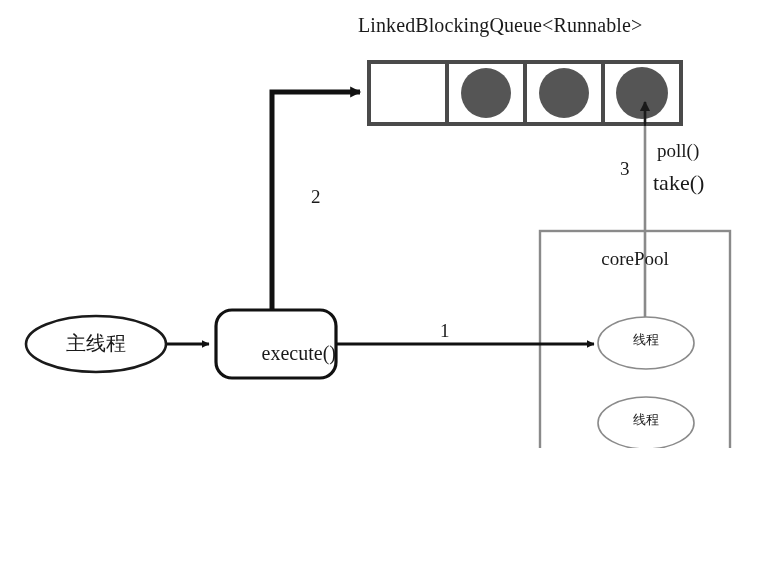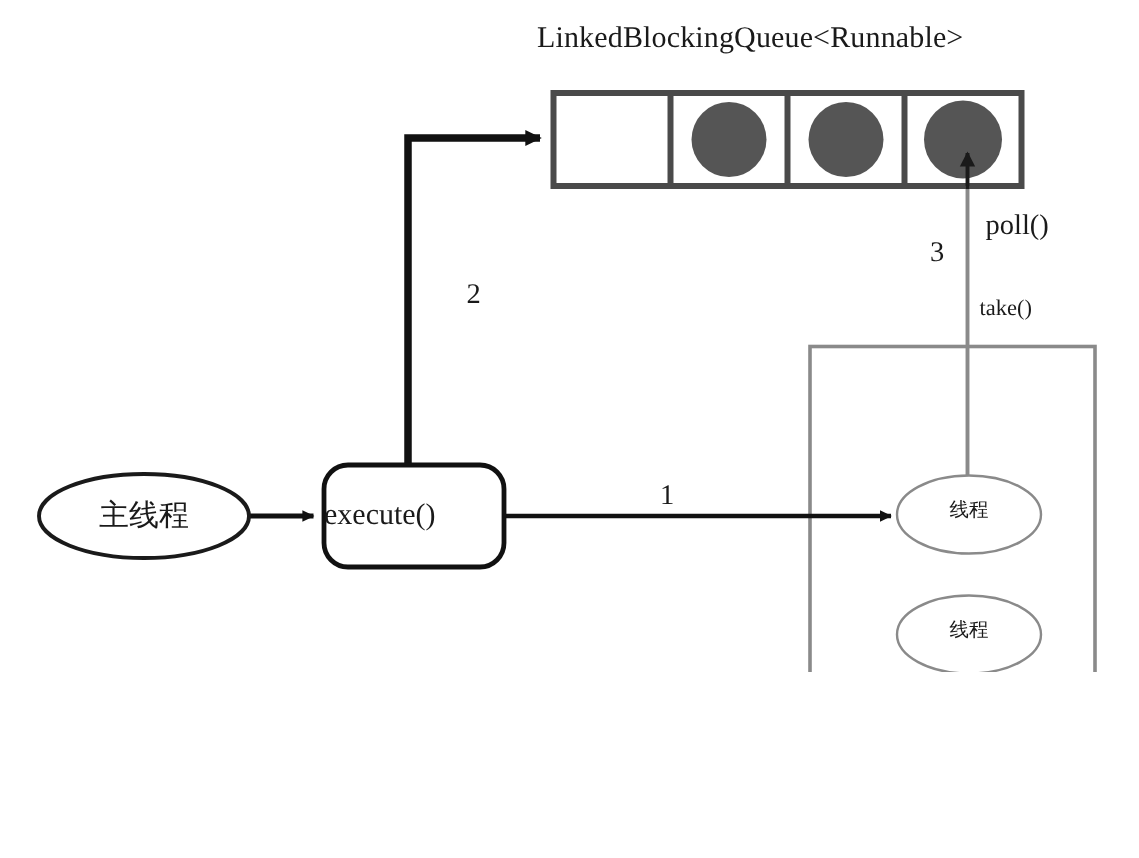--- a/index.html
+++ b/index.html
@@ -39,23 +39,23 @@
   #main-thread-label {
     left: 0px;
     top: 330px;
     width: 192px;
     text-align: center;
     font-size: 20px;
   }
   
   #execute-label {
     left: 216px;
-    top: 332px;
+    top: 342px;
     width: 120px;
-    text-align: left;
+    text-align: right;
     font-size: 20px;
   }
   
   #corepool-label {
     left: 555px;
     top: 248px;
     width: 160px;
     text-align: center;
     font-size: 19px;
   }
@@ -68,21 +68,21 @@
   #thread-label-0 { left: 598px; top: 331px; }
   #thread-label-1 { left: 598px; top: 411px; }
   #thread-label-2 { left: 598px; top: 486px; }
   
   .step-num { font-size: 19px; }
   #step-2 { left: 311px; top: 186px; }
   #step-1 { left: 440px; top: 320px; }
   #step-3 { left: 620px; top: 158px; }
   
   #poll-label { left: 657px; top: 140px; font-size: 19px; text-align: right; }
-  #take-label { left: 653px; top: 198px; font-size: 15px; }
+  #take-label { left: 653px; top: 170px; font-size: 22px; }
 </style>
 </head>
 <body>
 
 <div id="canvas">
 
   <svg id="svg-layer" viewBox="0 0 759 572" xmlns="http://www.w3.org/2000/svg">
     <defs>
       <marker id="arrow-dark" markerWidth="9" markerHeight="9" refX="7.4" refY="4.5" orient="auto" markerUnits="userSpaceOnUse">
         <path d="M0,0.6 L8,4.5 L0,8.4 z" fill="#111111"></path>
@@ -138,20 +138,21 @@
 
     <rect x="216" y="310" width="120" height="68" rx="16" ry="16" fill="#ffffff" stroke="#111111" stroke-width="3.2"></rect>
   </svg>
 
   <div class="lbl" id="queue-title">LinkedBlockingQueue&lt;Runnable&gt;</div>
 
   <div class="lbl" id="main-thread-label">主线程</div>
 
   <div class="lbl" id="execute-label">execute()</div>
 
+  <div class="lbl" id="corepool-label">corePool</div>
 
   <div class="lbl thread-label" id="thread-label-0">线程</div>
   <div class="lbl thread-label" id="thread-label-1">线程</div>
   <div class="lbl thread-label" id="thread-label-2">线程</div>
 
   <div class="lbl step-num" id="step-1">1</div>
   <div class="lbl step-num" id="step-2">2</div>
   <div class="lbl step-num" id="step-3">3</div>
 
   <div class="lbl" id="poll-label">poll()</div>

